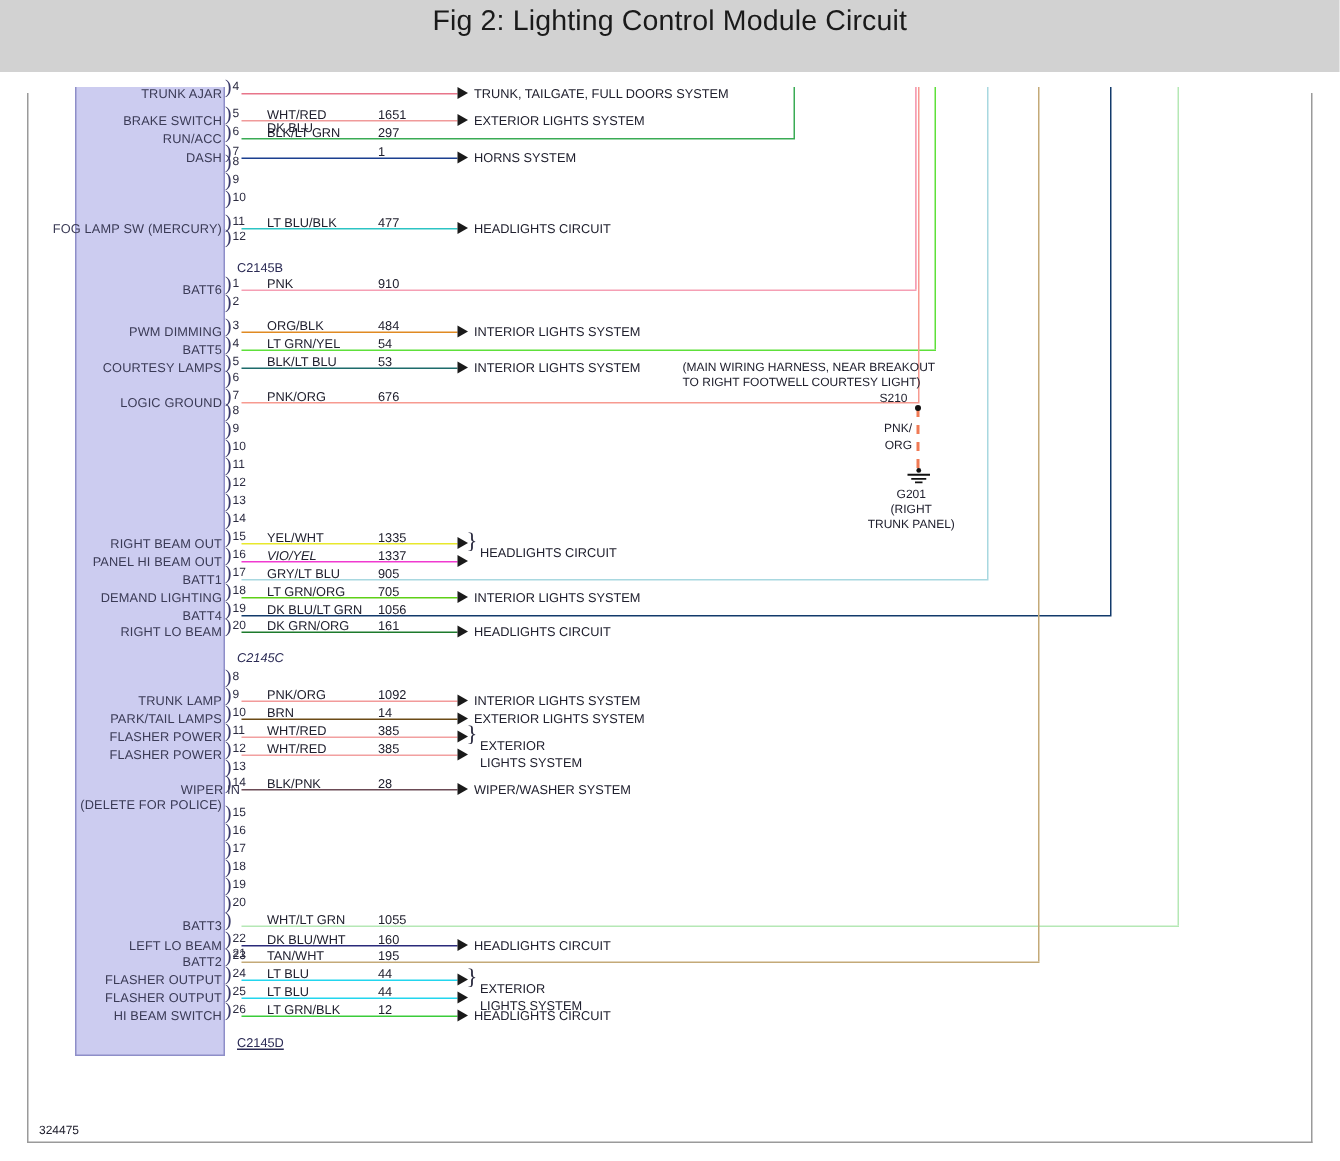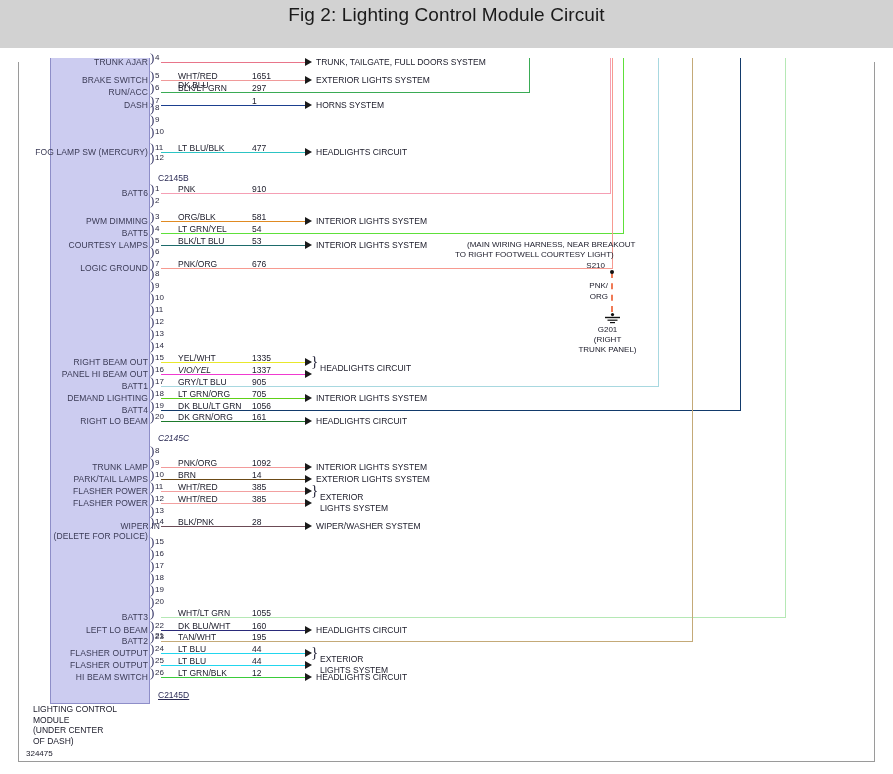--- a/index.html
+++ b/index.html
@@ -191,21 +191,21 @@
       <div class="pin-label" style="left: 0px; width: 148px; top: 188px;">BATT6</div>
       <div class="wire-name" style="left: 178px; top: 184px;">PNK</div>
       <div class="wire-code" style="left: 252px; top: 184px;">910</div>
       <div class="hwire" style="left: 161px; top: 193px; width: 450px; border-top-color: rgb(245, 159, 180);"></div>
       <div class="brace" style="left: 150px; top: 196px;">)</div>
       <div class="pin-num" style="left: 155px; top: 196px;">2</div>
       <div class="brace" style="left: 150px; top: 212px;">)</div>
       <div class="pin-num" style="left: 155px; top: 212px;">3</div>
       <div class="pin-label" style="left: 0px; width: 148px; top: 216px;">PWM DIMMING</div>
       <div class="wire-name" style="left: 178px; top: 212px;">ORG/BLK</div>
-      <div class="wire-code" style="left: 252px; top: 212px;">581</div>
+      <div class="wire-code" style="left: 252px; top: 212px;">484</div>
       <div class="hwire" style="left: 161px; top: 221px; width: 144px; border-top-color: rgb(224, 138, 34);"></div>
       <div class="arrow" style="left: 305px; top: 217px;"></div>
       <div class="dest-label" style="left: 316px; top: 216px;">INTERIOR LIGHTS SYSTEM</div>
       <div class="brace" style="left: 150px; top: 224px;">)</div>
       <div class="pin-num" style="left: 155px; top: 224px;">4</div>
       <div class="pin-label" style="left: 0px; width: 148px; top: 228px;">BATT5</div>
       <div class="wire-name" style="left: 178px; top: 224px;">LT GRN/YEL</div>
       <div class="wire-code" style="left: 252px; top: 224px;">54</div>
       <div class="hwire" style="left: 161px; top: 233px; width: 463px; border-top-color: rgb(94, 224, 58);"></div>
       <div class="brace" style="left: 150px; top: 236px;">)</div>
@@ -398,37 +398,33 @@
       <div class="vwire" style="left: 611px; top: 272px; height: 40px; border-left: 2px dashed rgb(240, 122, 85);"></div>
       <div class="vwire" style="left: 610px; top: 58px; height: 135px; border-left-color: rgb(245, 159, 180);"></div>
     </div>
   <div id="conn-layer">
       <div class="conn-id" style="left: 158px; top: 173px;">C2145B</div>
       <div class="conn-id" style="left: 158px; top: 433px; font-style: italic;">C2145C</div>
       <div class="conn-id underlined" style="left: 158px; top: 690px;">C2145D</div>
     </div>
 
   <div id="splice-layer">
-    <div class="note-text" style="left:467px; top:240px; width:138px;">(MAIN WIRING HARNESS, NEAR BREAKOUT</div>
+    <div class="note-text" style="left:455px; top:240px; width:138px;">(MAIN WIRING HARNESS, NEAR BREAKOUT</div>
     <div class="note-text" style="left:455px; top:250px; width:150px;">TO RIGHT FOOTWELL COURTESY LIGHT)</div>
     <div class="note-text" style="left:505px; top:261px; width:100px;">S210</div>
     <div class="splice-dot" style="left:610px; top:270px;"></div>
     <div class="note-text" style="left:560px; top:281px; width:48px;">PNK/</div>
     <div class="note-text" style="left:560px; top:292px; width:48px;">ORG</div>
     <div class="gnd-sym" style="left:603px; top:311px;">
       <svg width="19" height="12" viewBox="0 0 19 12">
         <circle cx="9.5" cy="1.6" r="1.6" fill="#111"></circle>
         <line x1="2" y1="4.5" x2="17" y2="4.5" stroke="#111" stroke-width="1.4"></line>
         <line x1="4.5" y1="7.2" x2="14.5" y2="7.2" stroke="#111" stroke-width="1.2"></line>
         <line x1="7" y1="9.6" x2="12" y2="9.6" stroke="#111" stroke-width="1.2"></line>
       </svg>
     </div>
     <div class="note-text" style="left:565px; top:325px; width:85px; text-align:center;">G201</div>
     <div class="note-text" style="left:565px; top:335px; width:85px; text-align:center;">(RIGHT</div>
     <div class="note-text" style="left:565px; top:345px; width:85px; text-align:center;">TRUNK PANEL)</div>
   </div>
 
-  <div id="caption-block">LIGHTING CONTROL
-MODULE
-(UNDER CENTER
-OF DASH)</div>
   <div id="doc-number">324475</div>
 </div>
 
 </body></html>

